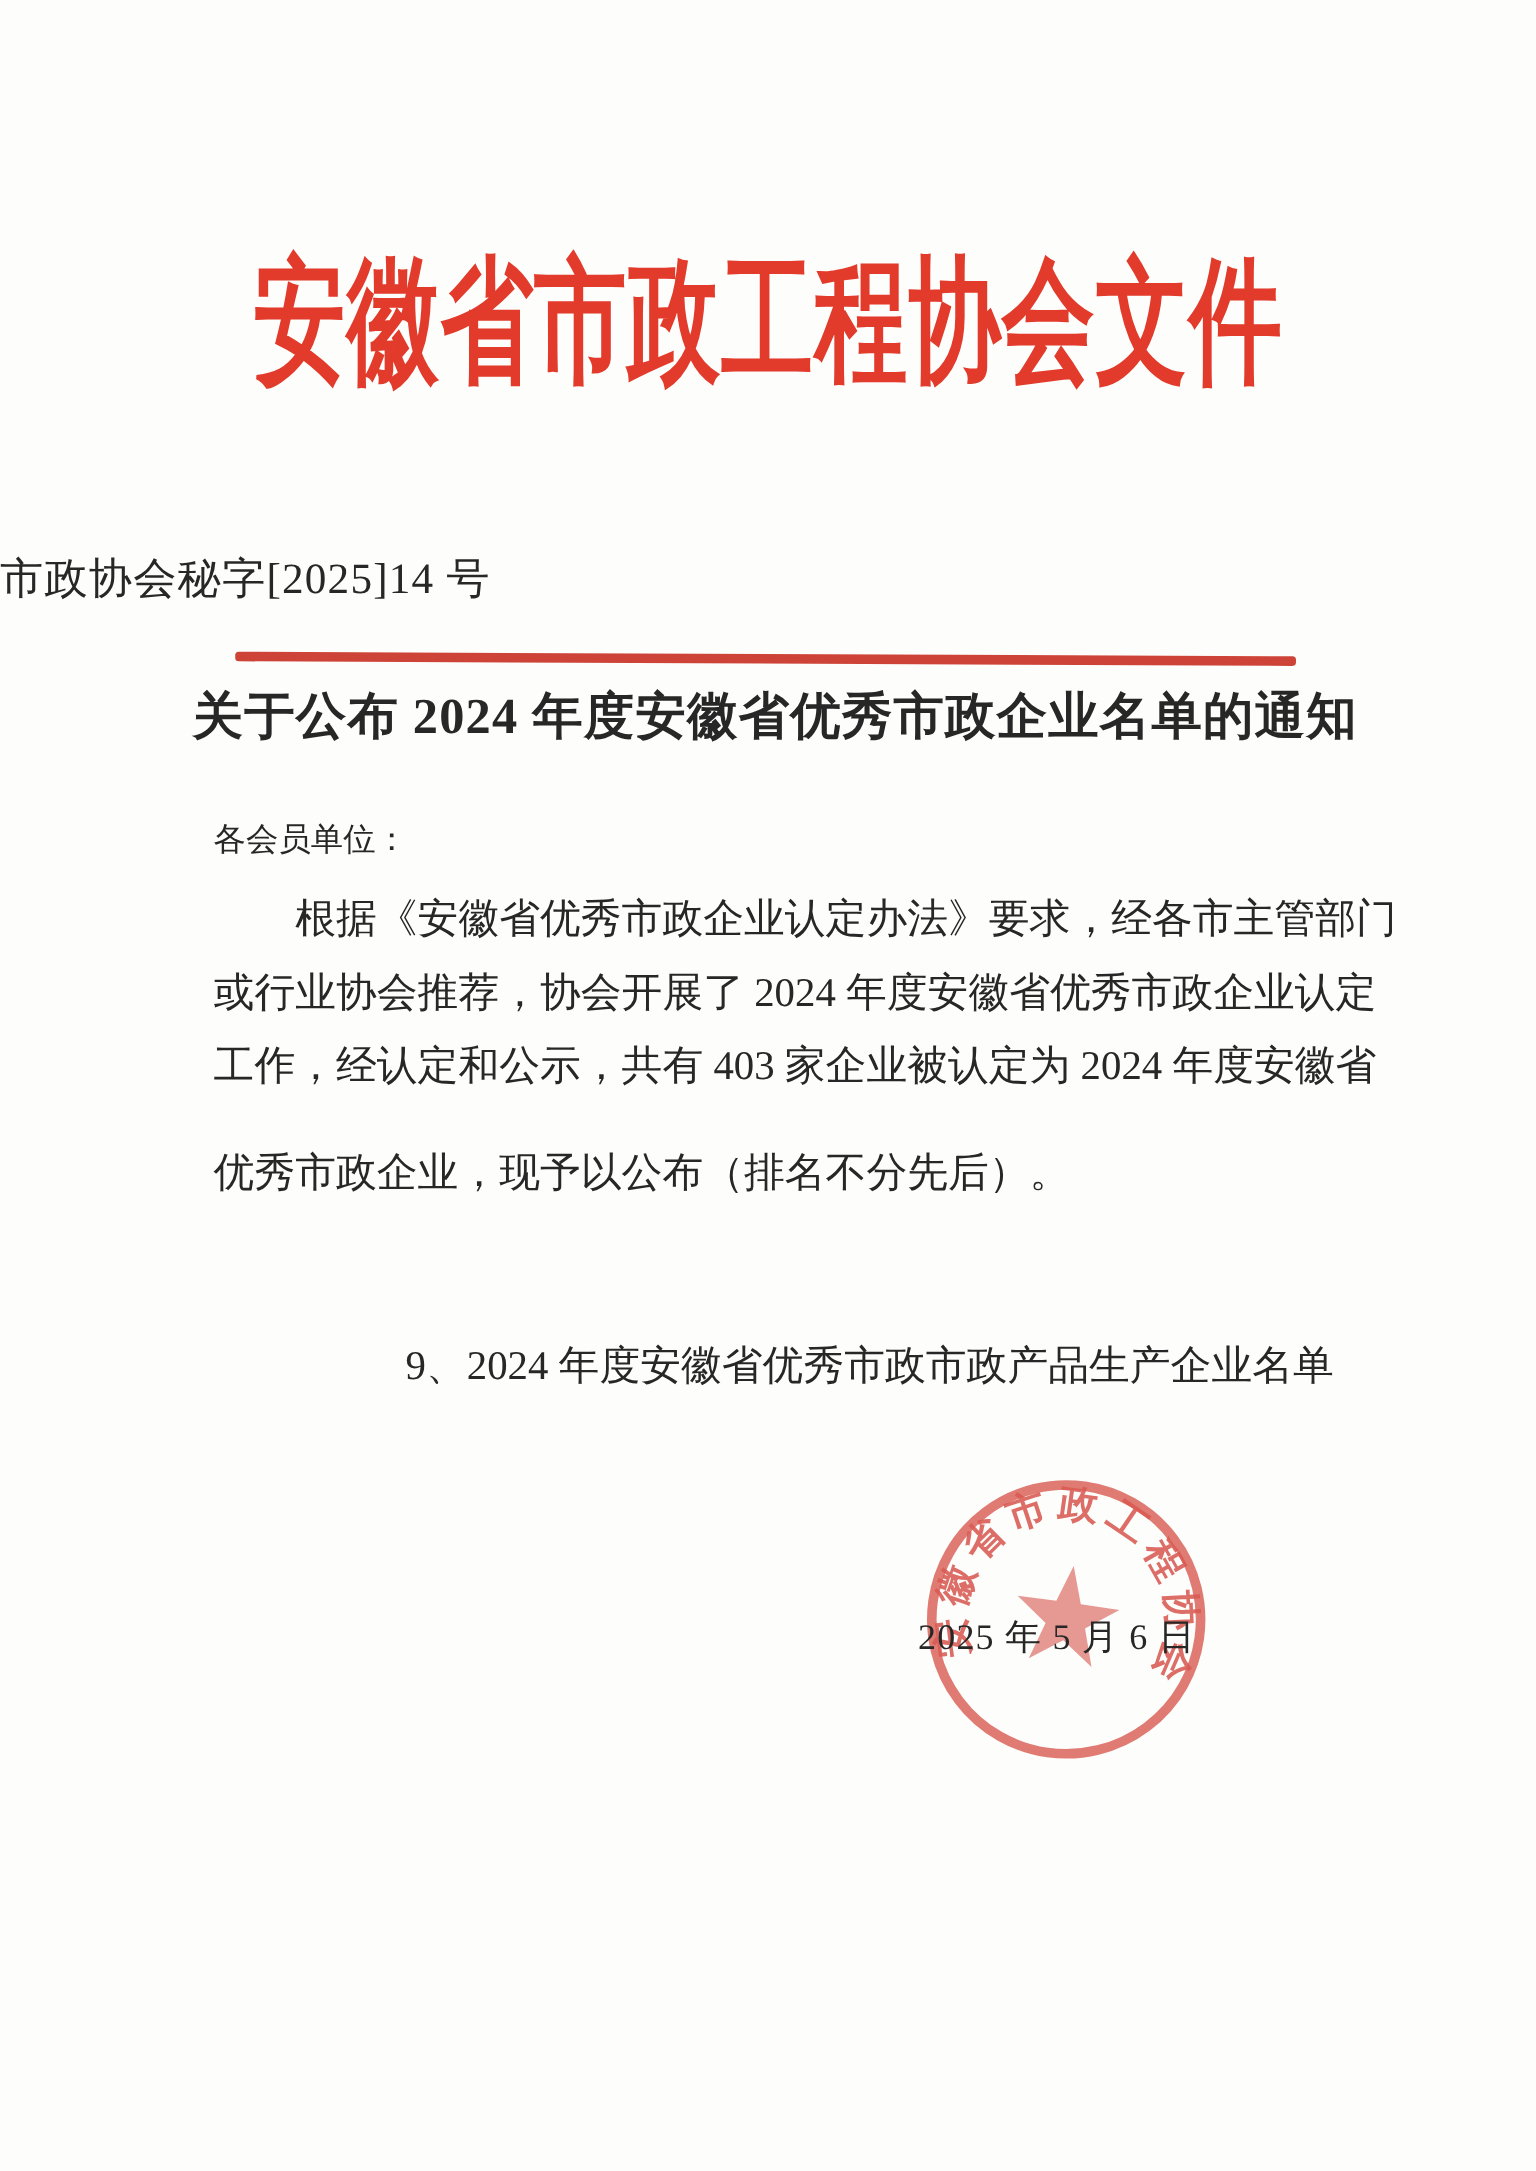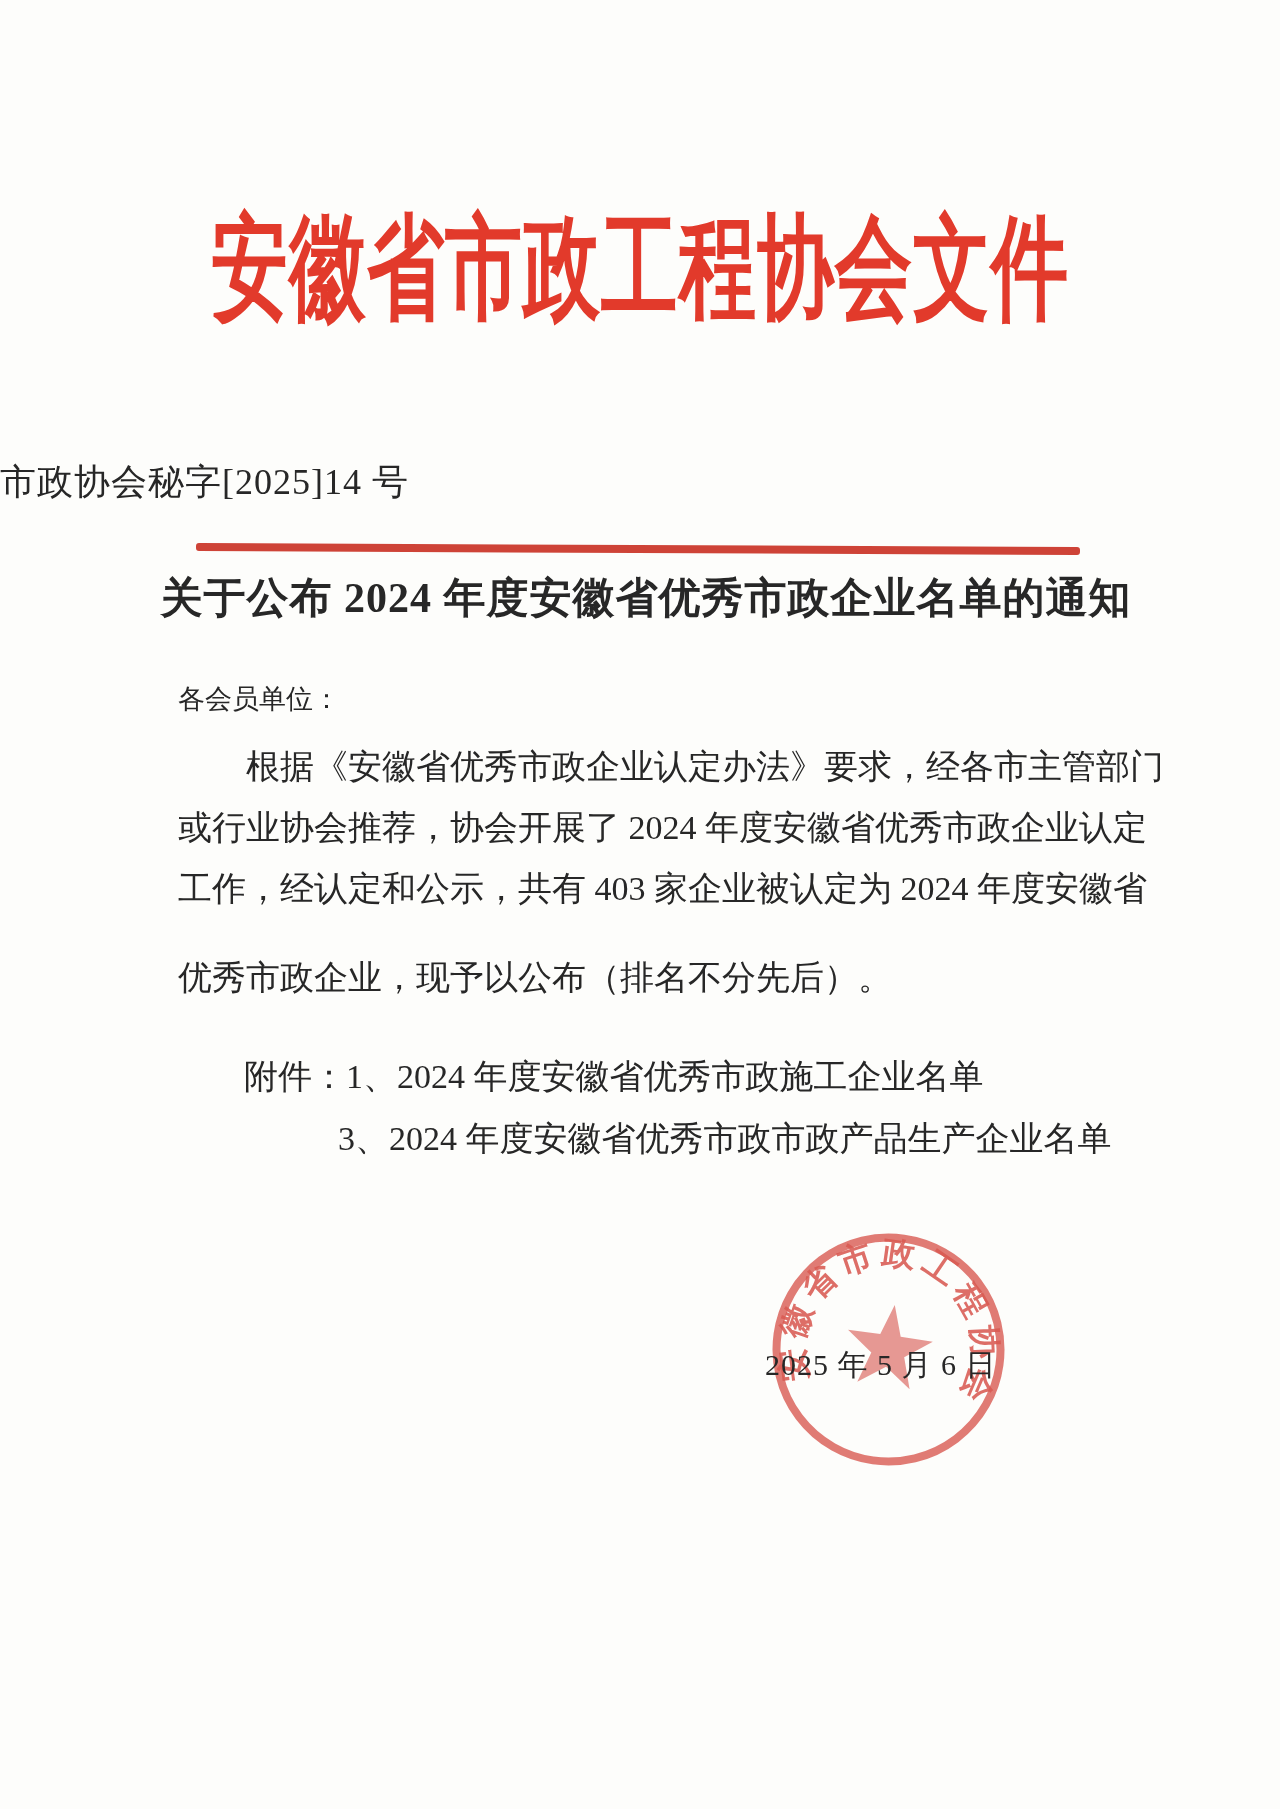--- a/index.html
+++ b/index.html
@@ -90,22 +90,21 @@
 
   <div class="abs notice-title">关于公布 2024 年度安徽省优秀市政企业名单的通知</div>
 
   <div class="abs salutation">各会员单位：</div>
 
   <div class="abs body-line l1">根据《安徽省优秀市政企业认定办法》要求，经各市主管部门</div>
   <div class="abs body-line l2">或行业协会推荐，协会开展了 2024 年度安徽省优秀市政企业认定</div>
   <div class="abs body-line l3">工作，经认定和公示，共有 403 家企业被认定为 2024 年度安徽省</div>
   <div class="abs body-line l4">优秀市政企业，现予以公布（排名不分先后）。</div>
 
-  <div class="abs attach-line a1">附件：1、2024 年度安徽省优秀市政施工企业名单</div>
-  <div class="abs attach-line a2">3、2024 年度安徽省优秀市政市政产品生产企业名单</div>
+  <div class="abs attach-line a2">9、2024 年度安徽省优秀市政市政产品生产企业名单</div>
 
   <svg class="abs seal" viewBox="0 0 245 245">
     <g transform="rotate(8 122.5 122.5)">
       <circle cx="122.5" cy="122.5" r="112" fill="none" stroke="var(--seal-red,#d85a52)" stroke-width="8" stroke-opacity="0.8"></circle>
       <polygon points="122.5,77.5 132.8,108.3 165.3,108.6 139.1,127.9 148.9,158.9 122.5,140 96.1,158.9 105.9,127.9 79.7,108.6 112.2,108.3" fill="var(--seal-red,#d85a52)" fill-opacity="0.62"></polygon>
       <path id="sealArc" d="M 62.4 182.6 A 85 85 0 1 1 182.6 182.6" fill="none"></path>
       <text font-size="33" font-weight="700" letter-spacing="6" fill="var(--seal-red,#d85a52)" fill-opacity="0.88" text-anchor="middle">
         <textPath href="#sealArc" startOffset="50%">安徽省市政工程协会</textPath>
       </text>
     </g>

